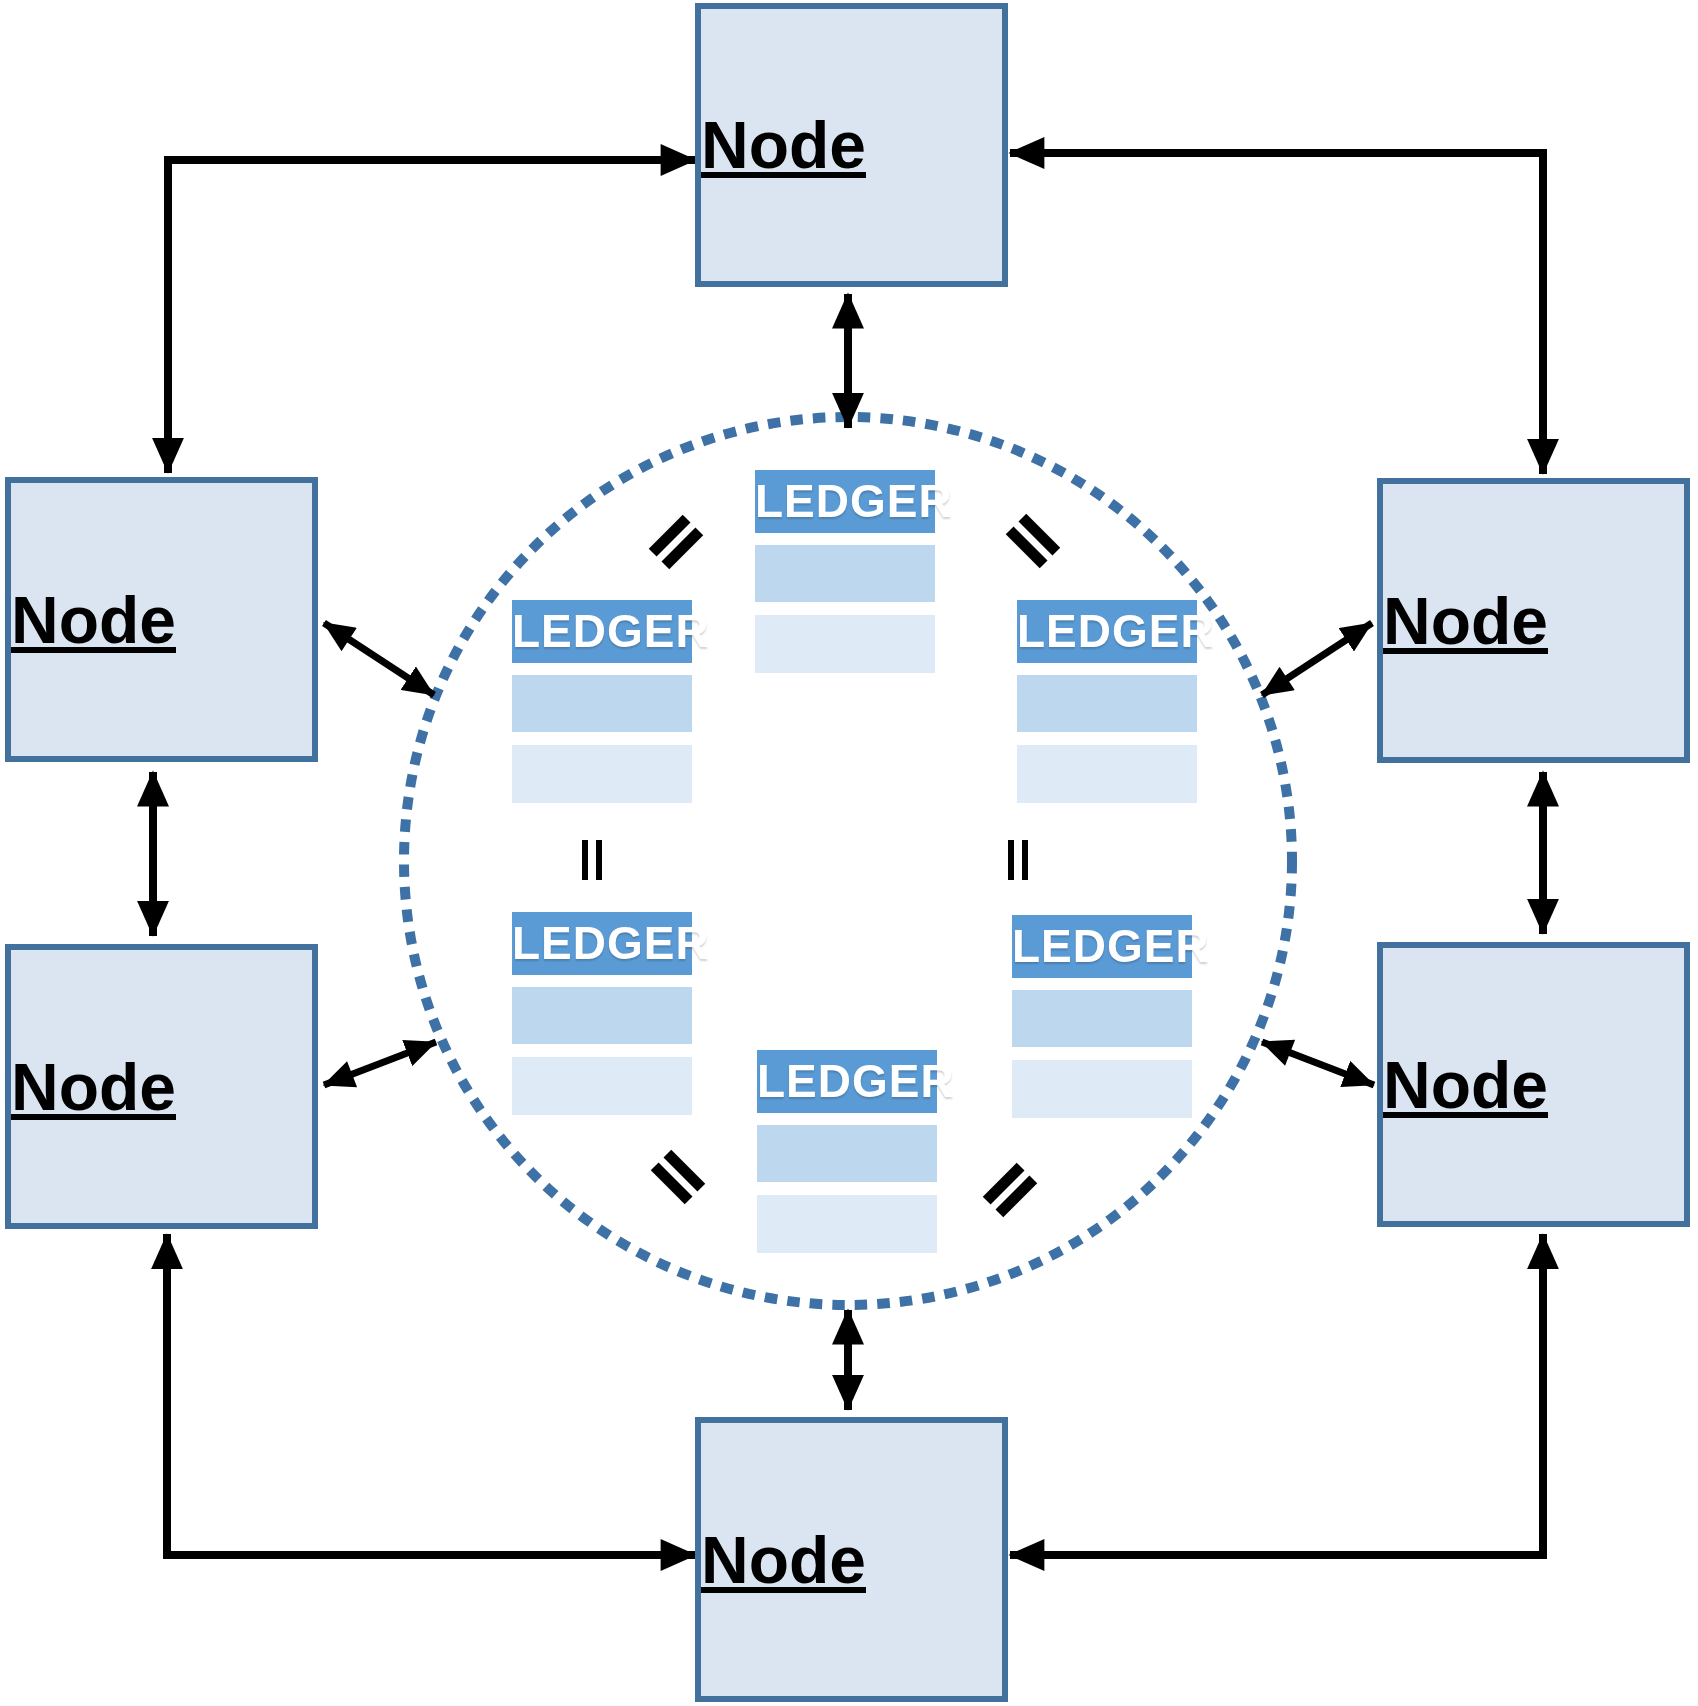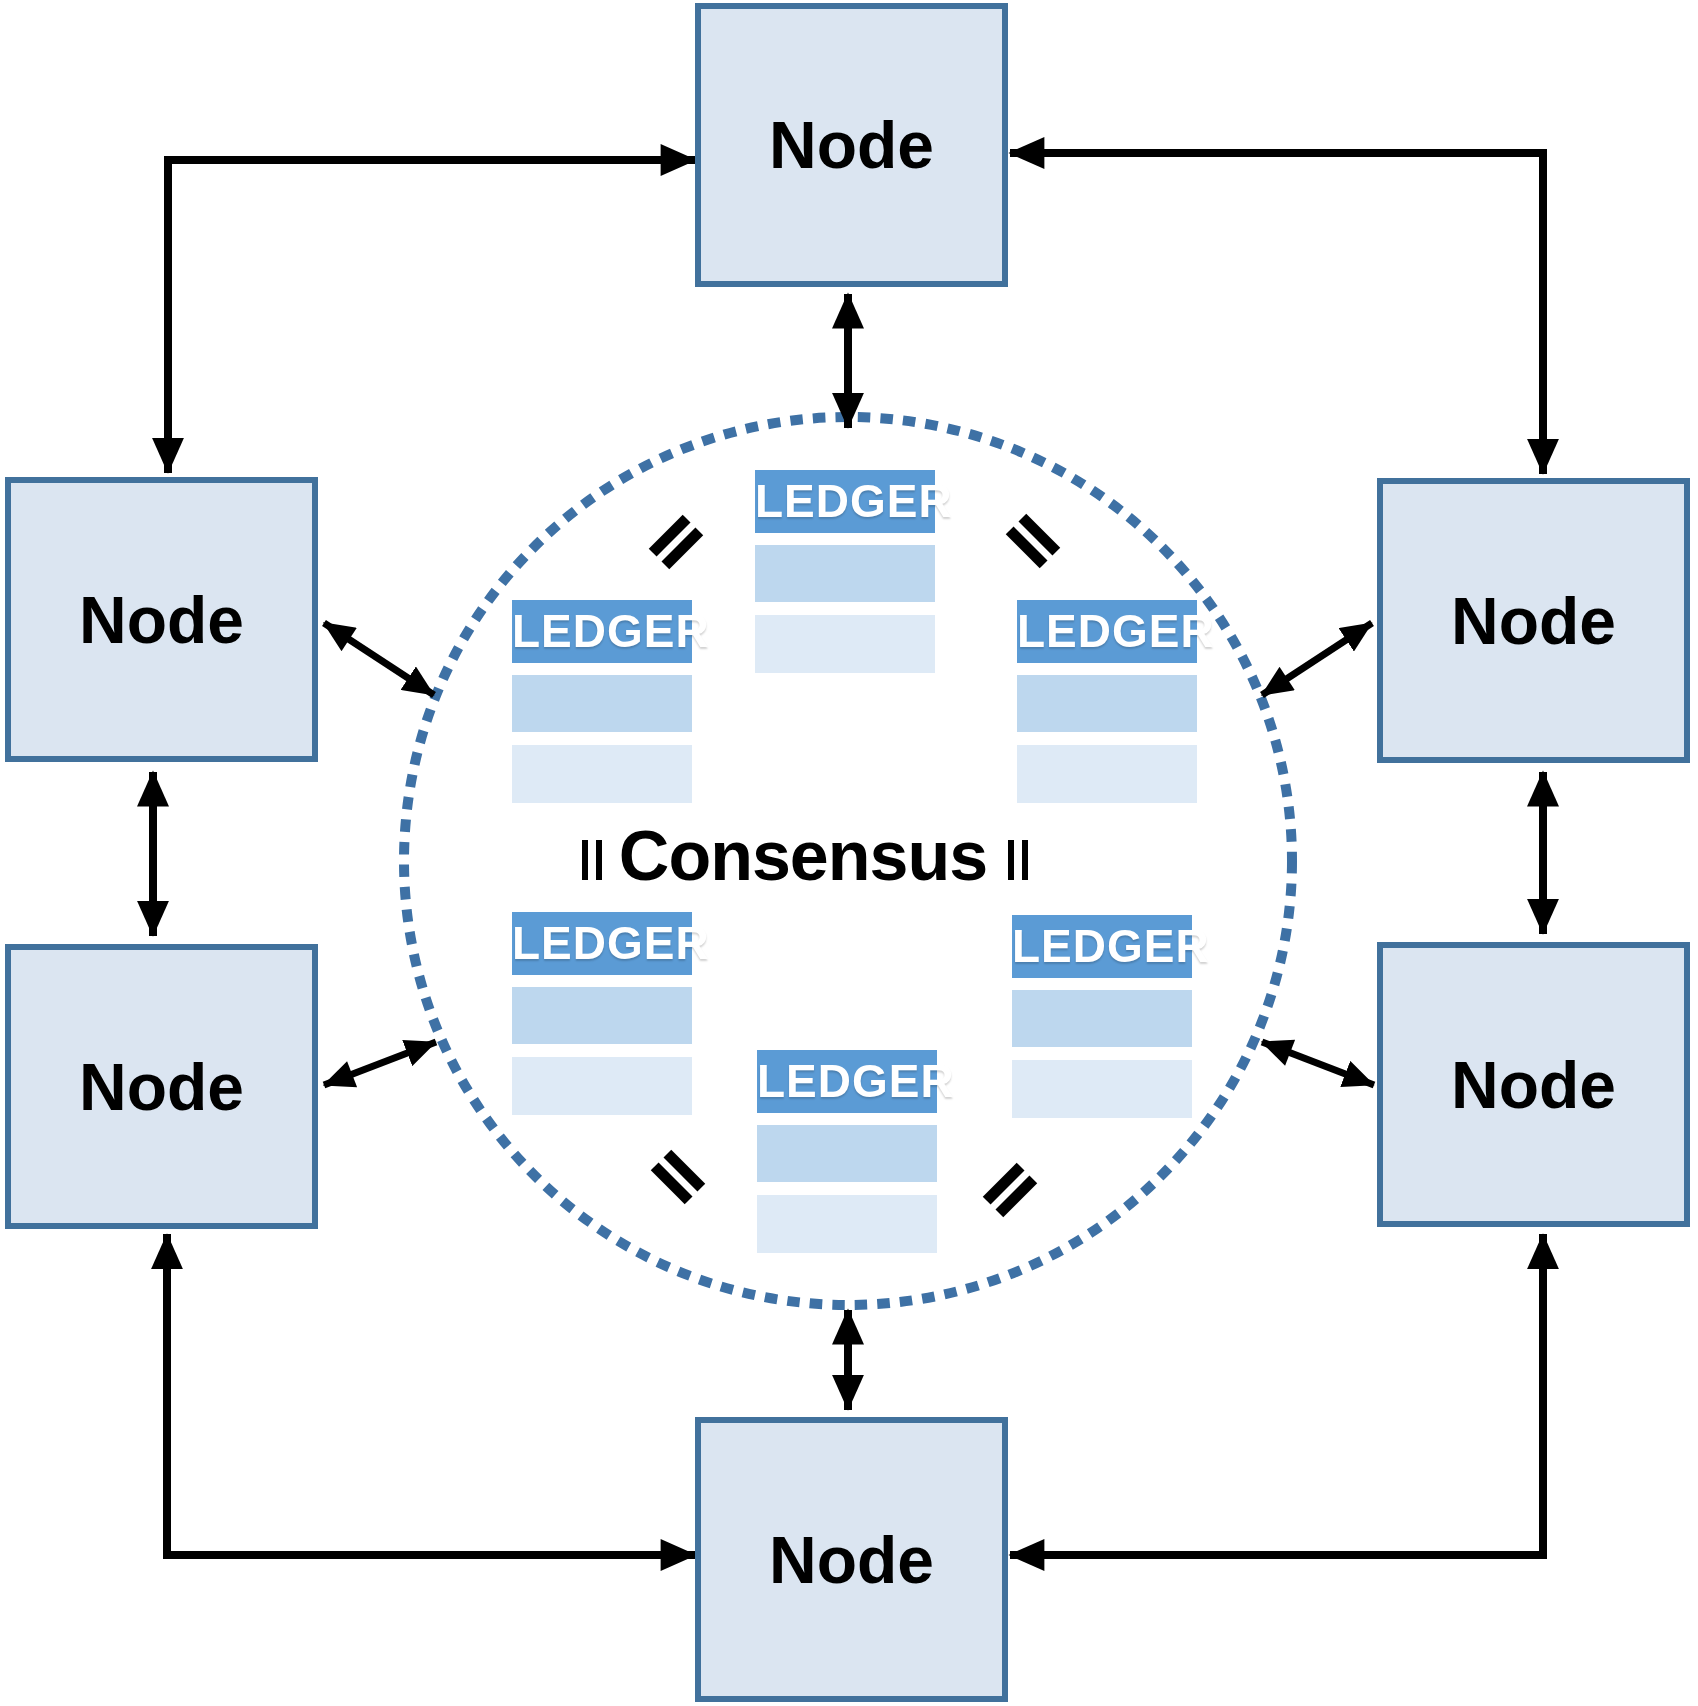--- a/index.html
+++ b/index.html
@@ -26,21 +26,21 @@
   .wires{position:absolute;left:0;top:0;z-index:1;}
   .wire{stroke:var(--arrow);fill:none;}
   .ahf{fill:var(--arrow);}
   .dotcircle{stroke:var(--circle_dots);fill:none;}
   .eq line{stroke:var(--arrow);}
 
   .node{
     position:absolute;z-index:2;box-sizing:border-box;
     background:var(--node_fill);
     border:6px solid var(--node_border);
-    display:flex;align-items:center;justify-content:center;
+    display:flex;align-items:center;text-decoration:underline;
   }
   .node .node-label{
     font-size:66px;font-weight:700;color:var(--label_text);
     letter-spacing:0px;line-height:1;
   }
   #node-top{left:695px;top:3px;width:313px;height:284px;}
   #node-upper-left{left:5px;top:477px;width:313px;height:285px;}
   #node-upper-right{left:1377px;top:478px;width:313px;height:285px;}
   #node-lower-left{left:5px;top:944px;width:313px;height:285px;}
   #node-lower-right{left:1377px;top:942px;width:313px;height:285px;}
@@ -172,15 +172,14 @@
     <div class="ledger-header">LEDGER</div>
     <div class="ledger-row-1"></div>
     <div class="ledger-row-2"></div>
   </div>
   <div class="ledger" id="ledger-bottom">
     <div class="ledger-header">LEDGER</div>
     <div class="ledger-row-1"></div>
     <div class="ledger-row-2"></div>
   </div>
 
-  <div class="consensus">Consensus</div>
 
 </div>
 
 </body></html>

